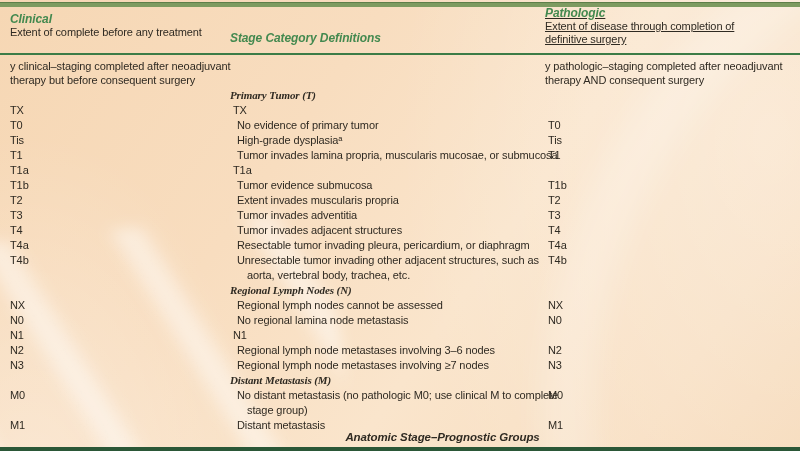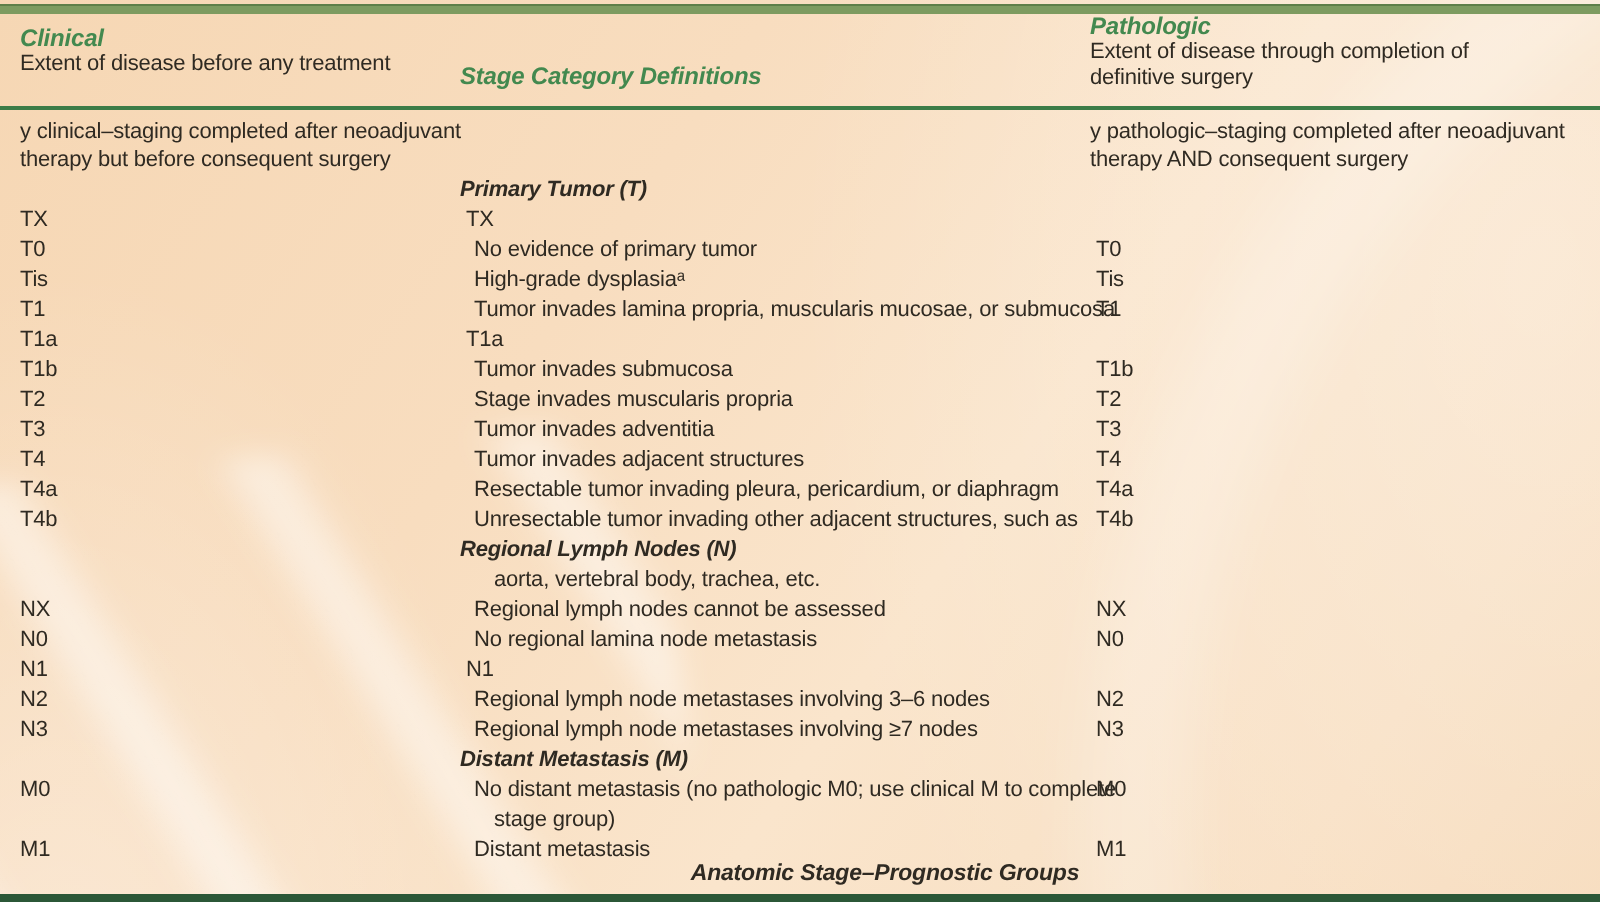--- a/index.html
+++ b/index.html
@@ -45,56 +45,56 @@
   .divider {
     position: absolute; left: 0; top: 53px; width: 100%; height: 2px;
     background: #3c7c47;
   }
   .green-title {
     color: #43894f; font-weight: bold; font-style: italic; font-size: 12px;
   }
   .subtitle { font-size: 11px; line-height: 13px; }
   .clinical-block  { position: absolute; left: 10px;  top: 12px; width: 230px; }
   .center-block    { position: absolute; left: 230px; top: 31px; width: 310px; }
-  .pathologic-block{ position: absolute; left: 545px; top: 6px;  width: 218px; }
+  .pathologic-block{ position: absolute; left: 545px; top: 6px;  width: 218px; text-decoration: underline; }
   .clinical-note   { position: absolute; left: 10px;  top: 59px; width: 250px; font-size: 11px; line-height: 14px; }
   .pathologic-note { position: absolute; left: 545px; top: 59px; width: 262px; font-size: 11px; line-height: 14px; }
 
   .stage-table { position: absolute; left: 0; top: 88px; width: 100%; }
   .row {
     display: grid;
     grid-template-columns: 220px 315px auto;
     padding-left: 10px;
     height: 15px; line-height: 15px;
     font-size: 11px;
     white-space: nowrap;
   }
   .row .def { padding-left: 7px; }
-  .row.section .def { padding-left: 0; font-weight: bold; font-style: italic; }
+  .row.section .def { padding-left: 0; font-weight: bold; font-style: italic; font-family: Liberation Serif, serif; }
   .row.cont .def { padding-left: 17px; }
   .row .right-code { padding-left: 3px; }
 
   .footer {
     position: absolute; left: 0; top: 431px; width: 800px;
     box-sizing: border-box; padding-left: 85px;
     text-align: center;
     font-size: 11.5px; font-weight: bold; font-style: italic;
   }
 </style>
 </head>
 <body>
 
 <div class="page">
   <div class="bg-streaks"></div>
   <div class="bg-arc"></div>
   <div class="top-bar"></div>
 
   <div class="clinical-block">
     <div class="green-title">Clinical</div>
-    <div class="subtitle">Extent of disease before any treatment</div>
+    <div class="subtitle">Extent of complete before any treatment</div>
   </div>
 
   <div class="center-block">
     <div class="green-title">Stage Category Definitions</div>
   </div>
 
   <div class="pathologic-block">
     <div class="green-title">Pathologic</div>
     <div class="subtitle">Extent of disease through completion of definitive surgery</div>
   </div>
@@ -128,26 +128,26 @@
         <span class="cell left-code">T1</span>
         <span class="cell def">Tumor invades lamina propria, muscularis mucosae, or submucosa</span>
         <span class="cell right-code">T1</span>
       </div>
       <div class="row item">
         <span class="cell left-code">T1a</span>
         <span class="cell right-code">T1a</span>
       </div>
       <div class="row item">
         <span class="cell left-code">T1b</span>
-        <span class="cell def">Tumor invades submucosa</span>
+        <span class="cell def">Tumor evidence submucosa</span>
         <span class="cell right-code">T1b</span>
       </div>
       <div class="row item">
         <span class="cell left-code">T2</span>
-        <span class="cell def">Stage invades muscularis propria</span>
+        <span class="cell def">Extent invades muscularis propria</span>
         <span class="cell right-code">T2</span>
       </div>
       <div class="row item">
         <span class="cell left-code">T3</span>
         <span class="cell def">Tumor invades adventitia</span>
         <span class="cell right-code">T3</span>
       </div>
       <div class="row item">
         <span class="cell left-code">T4</span>
         <span class="cell def">Tumor invades adjacent structures</span>
@@ -156,28 +156,28 @@
       <div class="row item">
         <span class="cell left-code">T4a</span>
         <span class="cell def">Resectable tumor invading pleura, pericardium, or diaphragm</span>
         <span class="cell right-code">T4a</span>
       </div>
       <div class="row item">
         <span class="cell left-code">T4b</span>
         <span class="cell def">Unresectable tumor invading other adjacent structures, such as</span>
         <span class="cell right-code">T4b</span>
       </div>
+      <div class="row cont">
+        <span class="cell left-code"></span>
+        <span class="cell def">aorta, vertebral body, trachea, etc.</span>
+        <span class="cell right-code"></span>
+      </div>
       <div class="row section">
         <span class="cell left-code"></span>
         <span class="cell def">Regional Lymph Nodes (N)</span>
-        <span class="cell right-code"></span>
-      </div>
-      <div class="row cont">
-        <span class="cell left-code"></span>
-        <span class="cell def">aorta, vertebral body, trachea, etc.</span>
         <span class="cell right-code"></span>
       </div>
       <div class="row item">
         <span class="cell left-code">NX</span>
         <span class="cell def">Regional lymph nodes cannot be assessed</span>
         <span class="cell right-code">NX</span>
       </div>
       <div class="row item">
         <span class="cell left-code">N0</span>
         <span class="cell def">No regional lamina node metastasis</span>

